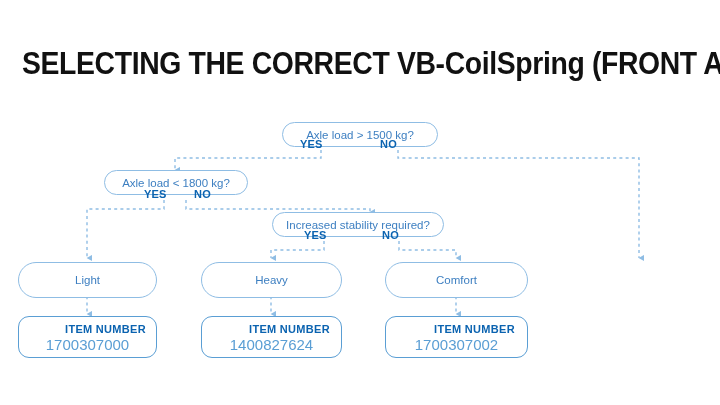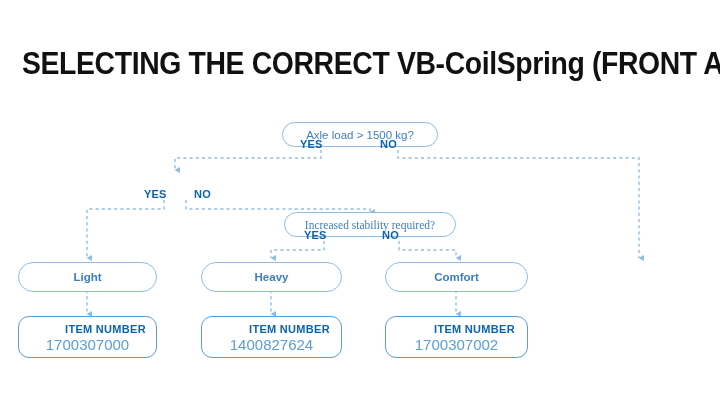--- a/index.html
+++ b/index.html
@@ -58,23 +58,22 @@
     display: flex;
     align-items: center;
     justify-content: center;
     text-align: center;
     white-space: nowrap;
   }
   .node.decision {
     height: 25px;
   }
   .node.result {
-    height: 30px;
+    height: 36px;
     font-size: 11.5px;
-    font-weight: bold;
   }
 
   
   .branch-label {
     position: absolute;
     color: #0b63b0;
     font-weight: bold;
     font-size: 11px;
     letter-spacing: 0.2px;
     white-space: nowrap;
@@ -140,24 +139,27 @@
       <path d="M456,290 L456,314" marker-end="url(#arrowBlue)"></path>
     </g>
   </svg>
 
   <div class="node decision" style="left:282px; top:122px; width:156px;">
     <span>Axle load &gt; 1500 kg?</span>
   </div>
   <div class="branch-label" style="left:300px; top:138px; width:42px;">YES</div>
   <div class="branch-label" style="left:380px; top:138px; width:36px;">NO</div>
 
+  <div class="node decision" style="left:104px; top:170px; width:144px;">
+    <span>Axle load &lt; 1800 kg?</span>
+  </div>
   <div class="branch-label" style="left:144px; top:188px; width:40px;">YES</div>
   <div class="branch-label" style="left:194px; top:188px; width:36px;">NO</div>
 
-  <div class="node decision" style="left:284px; top:212px; width:172px;font-family:Liberation Serif, serif;">
+  <div class="node decision" style="left:272px; top:212px; width:172px;">
     <span>Increased stability required?</span>
   </div>
   <div class="branch-label" style="left:304px; top:229px; width:42px;">YES</div>
   <div class="branch-label" style="left:382px; top:229px; width:36px;">NO</div>
 
   <div class="node result" style="left:18px; top:262px; width:139px;">
     <span>Light</span>
   </div>
   <div class="node result" style="left:201px; top:262px; width:141px;">
     <span>Heavy</span>

